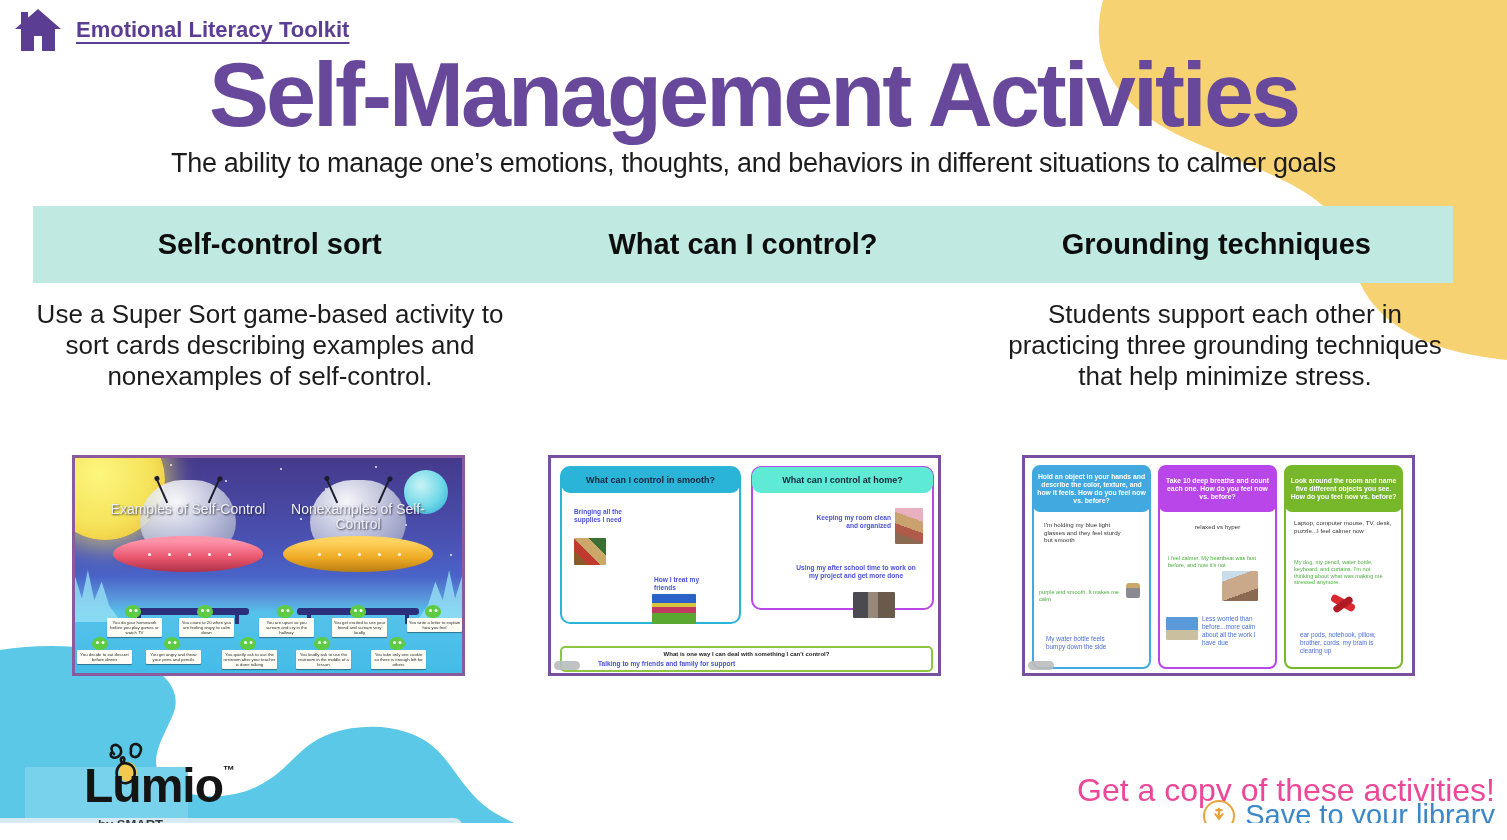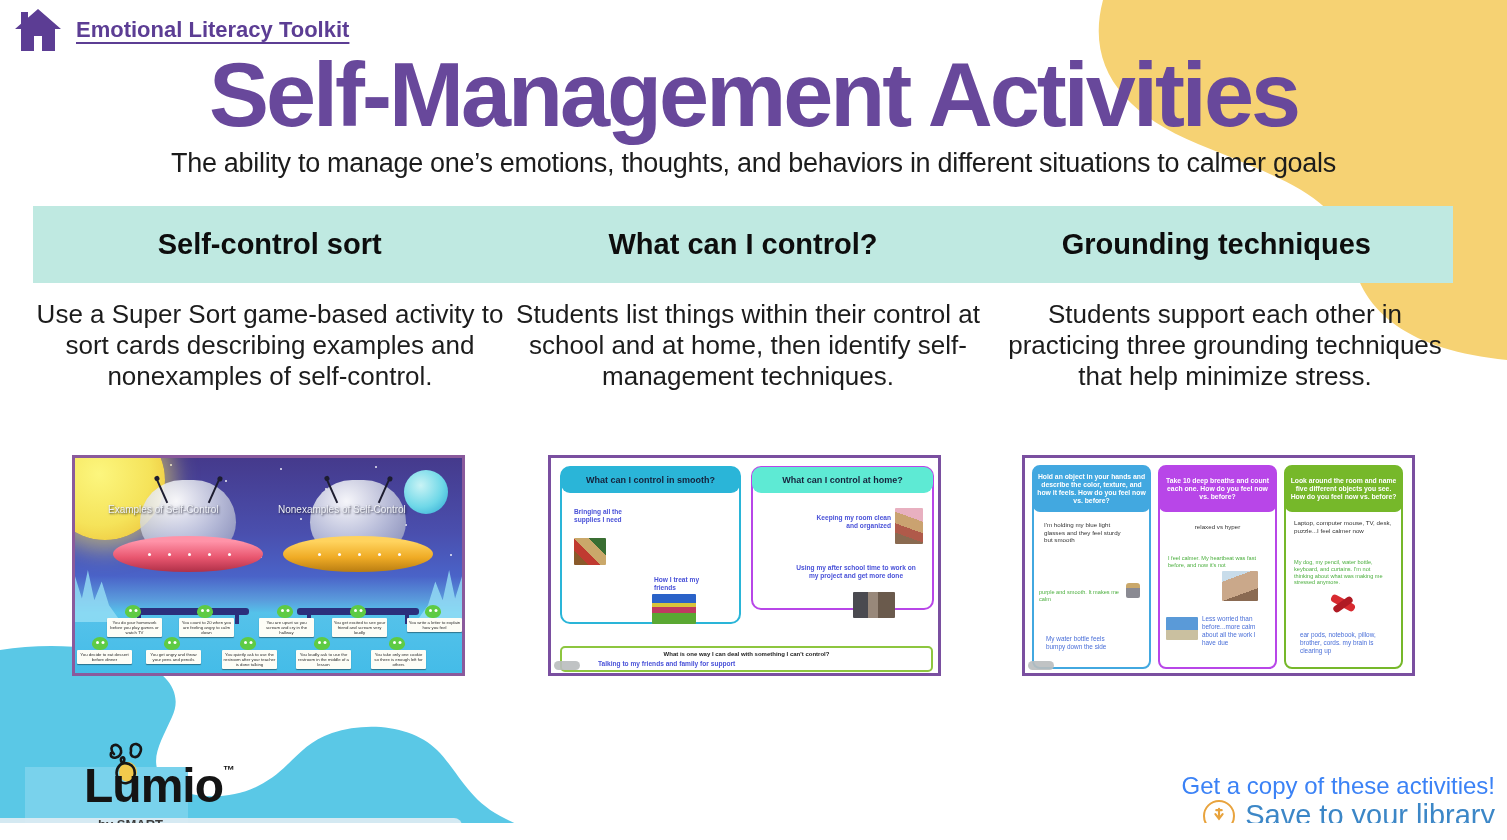--- a/index.html
+++ b/index.html
@@ -53,21 +53,21 @@
   .ufo .ant::after{content:"";position:absolute;top:-3px;left:-1.5px;width:5px;height:5px;border-radius:50%;background:#1d1d30;}
   .ufo .ant-l{left:48px;transform:rotate(-24deg);}
   .ufo .ant-r{right:48px;transform:rotate(24deg);}
   .ufo .dome{width:96px;height:76px;margin:0 auto;border-radius:50px 50px 40px 40px;
       background:radial-gradient(ellipse at 38% 28%,rgba(255,255,255,.95) 0%,rgba(205,210,225,.8) 55%,rgba(150,155,180,.7) 100%);}
   .ufo .saucer{width:150px;height:36px;border-radius:50%;margin-top:-20px;position:relative;}
   .ufo-pink .saucer{background:linear-gradient(#ff93a8 15%,#e8566f 60%,#b03048 100%);}
   .ufo-yellow .saucer{background:linear-gradient(#ffd35e 15%,#efab25 60%,#b97d12 100%);}
   .ufo .lights{position:absolute;left:50%;top:17px;width:3px;height:3px;border-radius:50%;background:#fff;
       box-shadow:-40px 0 #fff,-20px 0 #fff,0 0 #fff,20px 0 #fff,40px 0 #fff;}
-  .ufo-label{position:absolute;top:44px;width:160px;text-align:left;font-size:10px;line-height:15px;
+  .ufo-label{position:absolute;top:44px;width:160px;text-align:center;font-size:14px;line-height:15px;
       color:#eef0f6;text-shadow:1px 1px 2px rgba(20,20,40,.8);z-index:2;}
   .platform{position:absolute;top:150px;width:122px;height:7px;background:#2b2f7c;border-radius:3px;}
   .platform::before,.platform::after{content:"";position:absolute;top:6px;width:4px;height:10px;background:#2b2f7c;}
   .platform::before{left:10px;} .platform::after{right:10px;}
   .alien{position:absolute;width:16px;height:13px;background:#5ecb44;border-radius:50% 50% 45% 45%;z-index:2;}
   .alien::after{content:"";position:absolute;left:3.5px;top:4px;width:3px;height:3px;border-radius:50%;background:#fff;
       box-shadow:5.5px 0 0 #fff;}
   .sort-card{position:absolute;width:53px;background:#fdfdf6;color:#2a2a2a;font-size:4.3px;line-height:5px;
       text-align:center;padding:2px 1px;border-radius:1px;box-shadow:0 1px 1px rgba(0,0,0,.4);z-index:2;}
 
@@ -124,21 +124,21 @@
   
   .logo-bg{left:25px;top:767px;width:163px;height:71px;background:#79d2ec;z-index:2;}
   .lumio-wrap{left:36px;top:762px;z-index:4;}
   .lumio-text{font-size:48px;font-weight:800;color:#141414;letter-spacing:-1px;line-height:1;margin-left:48px;}
   .lumio-tm{font-size:12px;font-weight:bold;color:#141414;vertical-align:28px;}
   .lumio-sub{position:absolute;left:62px;top:55px;font-size:13px;font-weight:bold;color:#3c3c3c;white-space:nowrap;}
   .bee{left:98px;top:742px;z-index:4;}
   .statusbar{left:0;top:818px;width:462px;height:22px;background:rgba(222,236,243,.92);
       border-radius:0 8px 0 0;z-index:3;overflow:hidden;}
   .statusbar span{display:block;font-size:13.5px;color:#8fa3b0;line-height:22px;white-space:nowrap;}
-  .cta-text{left:995px;top:772px;width:500px;text-align:right;font-size:24px;color:#3b82f6;z-index:2;}
+  .cta-text{left:995px;top:772px;width:500px;text-align:right;font-size:32px;color:#ec4899;z-index:2;}
   .save-row{left:995px;top:799px;width:500px;display:flex;justify-content:flex-end;align-items:center;gap:10px;z-index:2;}
   .dl-icon{width:32px;height:32px;border:2px solid #e8a33d;border-radius:50%;box-sizing:border-box;
       display:flex;align-items:center;justify-content:center;cursor:pointer;background:#fff;}
   .save-link{font-size:29px;color:#3c87c7;text-decoration:underline;text-underline-offset:5px;cursor:pointer;}
 </style>
 </head>
 <body>
 
 <div class="slide">
 
@@ -158,21 +158,20 @@
   <div class="abs page-title">Self-Management Activities</div>
   <div class="abs page-subtitle">The ability to manage one’s emotions, thoughts, and behaviors in different situations to calmer goals</div>
 
   <div class="abs desc desc1">Use a Super Sort game-based activity to sort cards describing examples and nonexamples of self-control.</div>
 
   <div class="abs banner">
     <div class="banner-cell">Self-control sort</div>
     <div class="banner-cell">What can I control?</div>
     <div class="banner-cell">Grounding techniques</div>
   </div>
-  <div class="abs desc desc2">Students list things within their control at school and at home, then identify self-management techniques.</div>
   <div class="abs desc desc3">Students support each other in practicing three grounding techniques that help minimize stress.</div>
 
   <div class="abs thumb t1">
     <div class="stars"></div>
     <div class="sun"></div>
     <div class="moon"></div>
     <div class="mtn mtn-l"></div>
     <div class="mtn mtn-r"></div>
 
     <div class="ufo ufo-pink" style="left:38px;">

